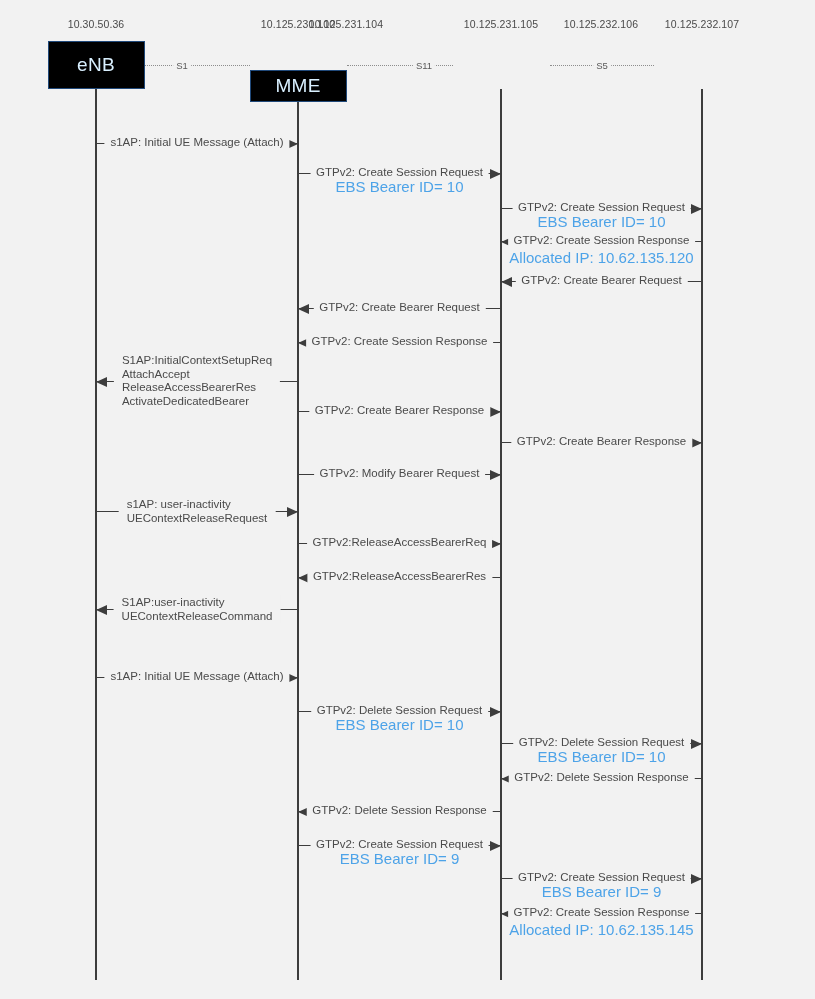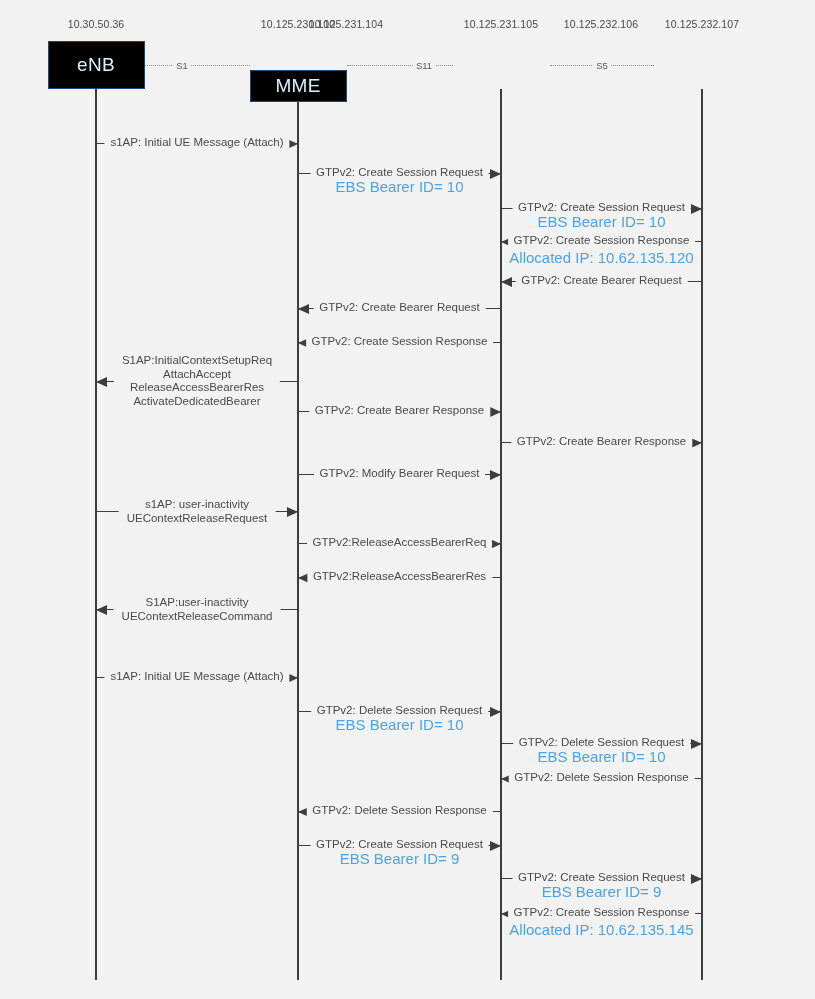--- a/index.html
+++ b/index.html
@@ -91,21 +91,21 @@
   .msg .label {
     position: absolute;
     left: 50%;
     top: 0;
     transform: translate(-50%, -50%);
     background: #f2f2f2;
     padding: 0 6px;
     font-size: 11.5px;
     color: #4a4a4a;
     white-space: nowrap;
-    text-align: center;
+    text-align: left;
     line-height: 13.5px;
   }
   .msg .label.multiline {
     padding: 0 8px;
   }
   .msg .sublabel {
     position: absolute;
     left: 50%;
     transform: translateX(-50%);
     top: 5px;

